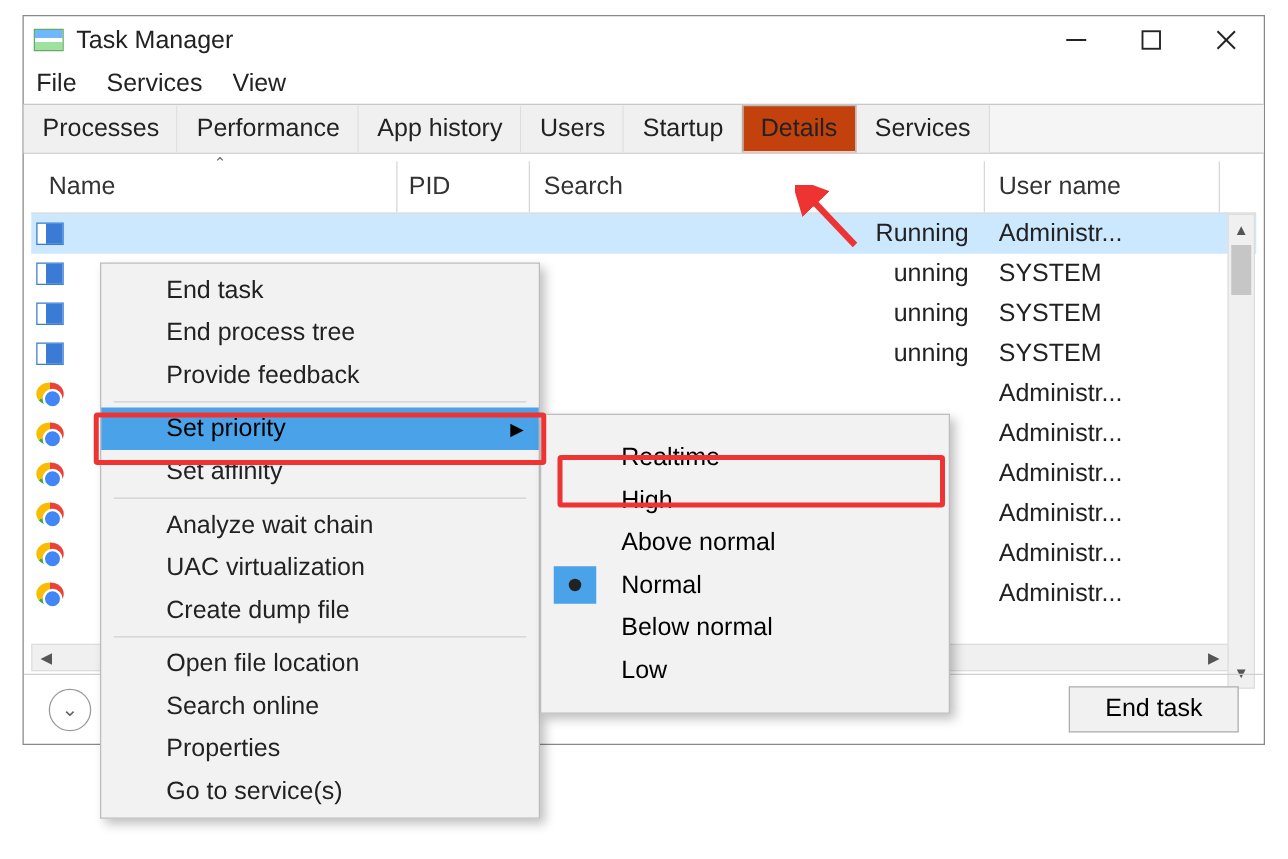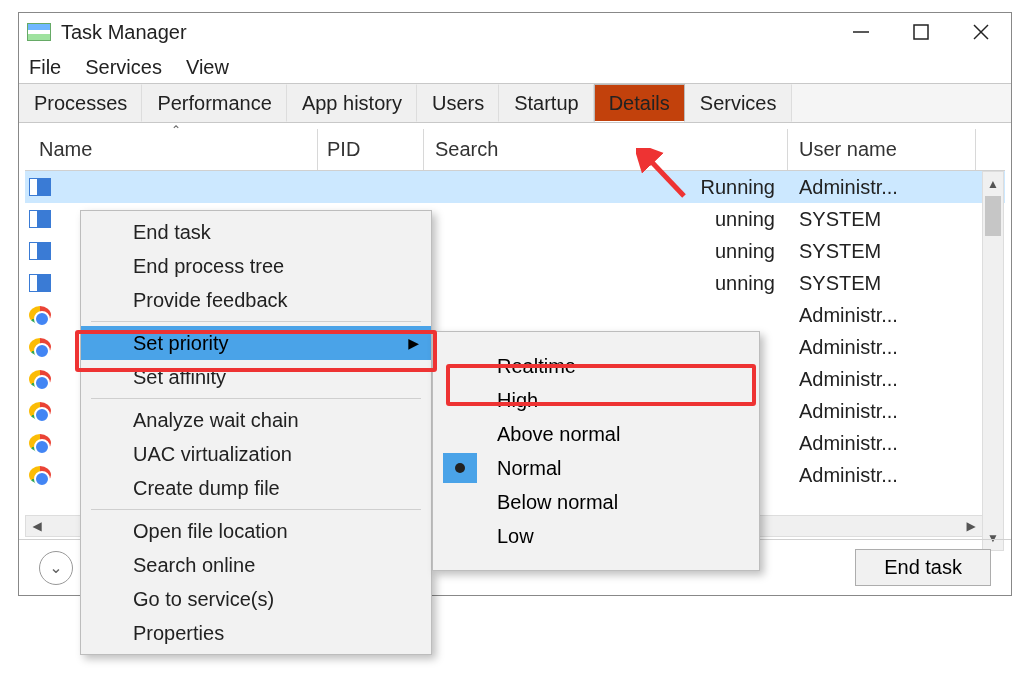--- a/index.html
+++ b/index.html
@@ -213,22 +213,22 @@
       <span class="sub-arrow">▶</span>
     </div>
   <div class="ctxitem">Set affinity</div>
   <div class="ctxsep"></div>
   <div class="ctxitem">Analyze wait chain</div>
   <div class="ctxitem">UAC virtualization</div>
   <div class="ctxitem">Create dump file</div>
   <div class="ctxsep"></div>
   <div class="ctxitem">Open file location</div>
   <div class="ctxitem">Search online</div>
+  <div class="ctxitem">Properties</div>
   <div class="ctxitem">Go to service(s)</div>
-  <div class="ctxitem">Properties</div>
 </div>
 
 <div class="redbox priority"></div>
 
 <div class="submenu">
   <div class="subitem">Realtime</div>
   <div class="subitem">High</div>
   <div class="subitem">Above normal</div>
   <div class="subitem">
     <div class="bulletbg"></div>

